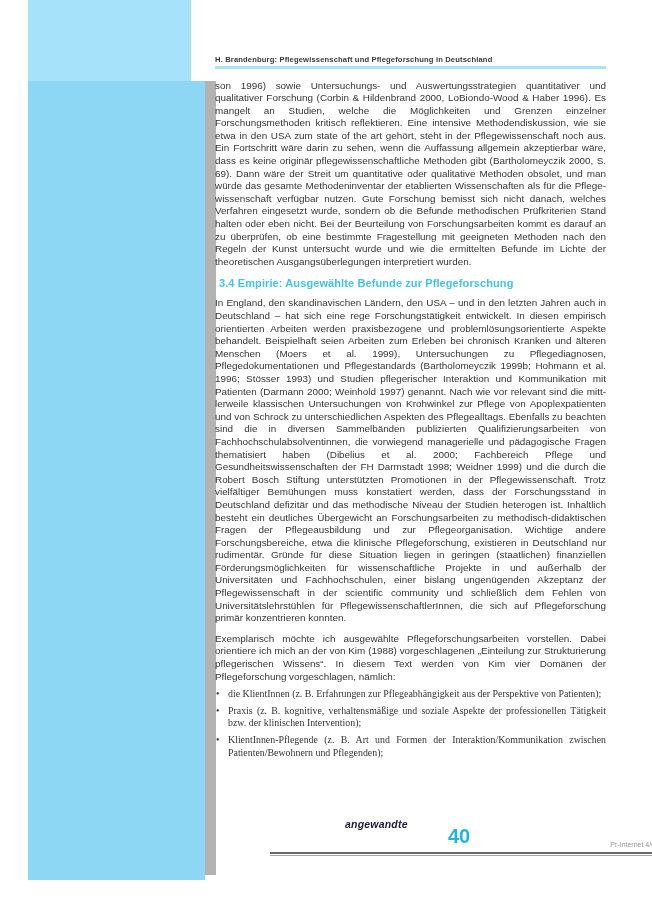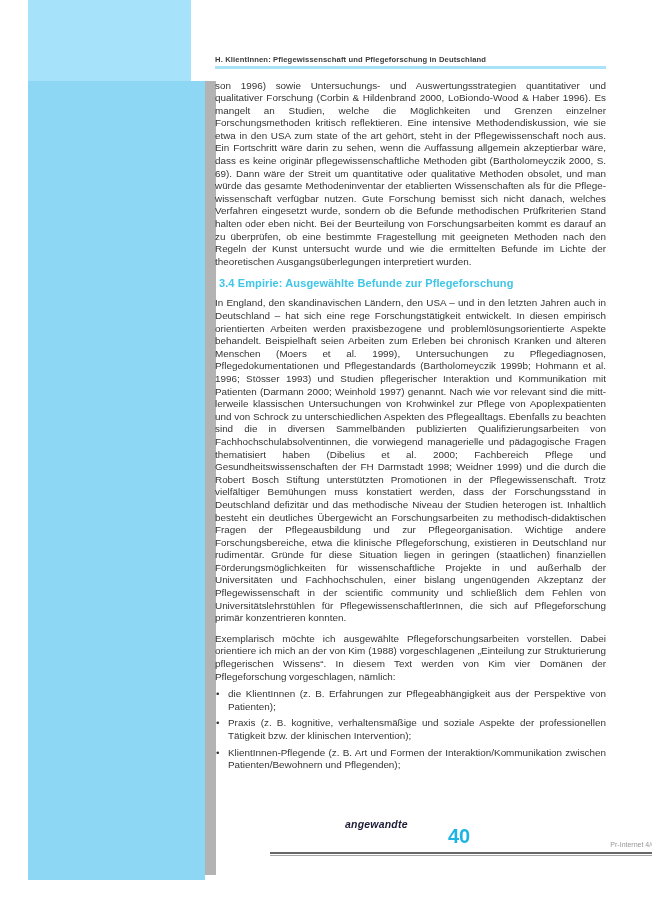--- a/index.html
+++ b/index.html
@@ -10,21 +10,21 @@
   .band-main{position:absolute;left:28px;top:81px;width:177px;height:799px;background:#8dd7f4;}
   .band-shadow{position:absolute;left:205px;top:81px;width:11px;height:794px;background:#b3b3b3;}
   
   .content{position:absolute;left:215px;top:55px;width:391px;color:#383838;}
   .running-head{font-size:7.6px;font-weight:bold;color:#3a3a3a;letter-spacing:0.15px;}
   .head-rule{height:2.5px;background:#a9e3f7;margin-top:2px;margin-bottom:11px;}
   .body-text p{margin:8px 0 5px 0;font-size:9.9px;line-height:12.6px;text-align:justify;
                color:#343434;hyphens:auto;-webkit-hyphens:auto;}
   .section-heading{margin:9px 0 6px 4px;font-size:11px;font-weight:bold;color:#3fc5e7;
                    letter-spacing:0.1px;}
-  ul.domains{margin:2px 0 0 0;padding:0;list-style:none;}
+  ul.domains{margin:2px 0 0 0;padding:0;list-style:none;font-family:Liberation Serif, serif;}
   ul.domains li{position:relative;padding-left:13px;margin-bottom:4px;font-size:9.9px;
                 line-height:12.6px;text-align:justify;color:#343434;hyphens:auto;-webkit-hyphens:auto;}
   ul.domains li::before{content:"\2022";position:absolute;left:1px;top:0;color:#343434;}
   
   .footer{position:absolute;left:226px;top:819px;width:391px;height:50px;margin-left:44px;}
   .angewandte{position:absolute;left:75px;top:-1px;font-size:10.5px;font-weight:bold;
               font-style:italic;color:#1c1c38;letter-spacing:0.2px;}
   .journal-name{position:absolute;left:0;top:6px;font-size:21.5px;font-weight:bold;
                 font-variant:small-caps;color:#1db4e4;letter-spacing:0.3px;line-height:1;}
   .page-number{position:absolute;left:178px;top:7px;font-size:20px;font-weight:bold;
@@ -36,21 +36,21 @@
 </head>
 <body>
 
 <div class="page">
 
   <div class="band-top"></div>
   <div class="band-main"></div>
   <div class="band-shadow"></div>
 
   <div class="content">
-    <div class="running-head">H. KlientInnen: Pflegewissenschaft und Pflegeforschung in Deutschland</div>
+    <div class="running-head">H. Brandenburg: Pflegewissenschaft und Pflegeforschung in Deutschland</div>
     <div class="head-rule"></div>
 
     <div class="body-text">
       <p lang="de">son 1996) sowie Untersuchungs- und Auswertungsstrategien quantitativer und qualitativer Forschung (Corbin &amp; Hildenbrand 2000, LoBiondo-Wood &amp; Haber 1996). Es mangelt an Studien, welche die Möglichkeiten und Grenzen einzelner Forschungsmethoden kritisch reflektieren. Eine intensive Methoden­diskussion, wie sie etwa in den USA zum state of the art gehört, steht in der Pflegewissenschaft noch aus. Ein Fortschritt wäre darin zu sehen, wenn die Auffassung allgemein akzeptierbar wäre, dass es keine originär pflegewissen­schaftliche Methoden gibt (Bartholomeyczik 2000, S. 69). Dann wäre der Streit um quantitative oder qualitative Methoden obsolet, und man würde das ge­samte Methodeninventar der etablierten Wissenschaften als für die Pflege­wissenschaft verfügbar nutzen. Gute Forschung bemisst sich nicht danach, welches Verfahren eingesetzt wurde, sondern ob die Befunde methodischen Prüfkriterien Stand halten oder eben nicht. Bei der Beurteilung von For­schungsarbeiten kommt es darauf an zu überprüfen, ob eine bestimmte Fra­gestellung mit geeigneten Methoden nach den Regeln der Kunst untersucht wurde und wie die ermittelten Befunde im Lichte der theoretischen Ausgangs­überlegungen interpretiert wurden.</p>
 
       <h2 class="section-heading">3.4 Empirie: Ausgewählte Befunde zur Pflegeforschung</h2>
 
       <p lang="de">In England, den skandinavischen Ländern, den USA – und in den letzten Jah­ren auch in Deutschland – hat sich eine rege Forschungstätigkeit entwickelt. In diesen empirisch orientierten Arbeiten werden praxisbezogene und pro­blemlösungsorientierte Aspekte behandelt. Beispielhaft seien Arbeiten zum Erleben bei chronisch Kranken und älteren Menschen (Moers et al. 1999), Untersuchungen zu Pflegediagnosen, Pflegedokumentationen und Pflege­standards (Bartholomeyczik 1999b; Hohmann et al. 1996; Stösser 1993) und Studien pflegerischer Interaktion und Kommunikation mit Patienten (Dar­mann 2000; Weinhold 1997) genannt. Nach wie vor relevant sind die mitt­lerweile klassischen Untersuchungen von Krohwinkel zur Pflege von Apo­plexpatienten und von Schrock zu unterschiedlichen Aspekten des Pflegeall­tags. Ebenfalls zu beachten sind die in diversen Sammelbänden publizierten Qualifizierungsarbeiten von Fachhochschulabsolventinnen, die vorwiegend managerielle und pädagogische Fragen thematisiert haben (Dibelius et al. 2000; Fachbereich Pflege und Gesundheitswissenschaften der FH Darmstadt 1998; Weidner 1999) und die durch die Robert Bosch Stiftung unterstützten Promotionen in der Pflegewissenschaft. Trotz vielfältiger Bemühungen muss konstatiert werden, dass der Forschungsstand in Deutschland defizitär und das methodische Niveau der Studien heterogen ist. Inhaltlich besteht ein deutliches Übergewicht an Forschungsarbeiten zu methodisch-didaktischen Fragen der Pflegeausbildung und zur Pflegeorganisation. Wichtige andere Forschungsbereiche, etwa die klinische Pflegeforschung, existieren in Deutschland nur rudimentär. Gründe für diese Situation liegen in geringen (staatlichen) finanziellen Förderungsmöglichkeiten für wissenschaftliche Pro­jekte in und außerhalb der Universitäten und Fachhochschulen, einer bislang ungenügenden Akzeptanz der Pflegewissenschaft in der scientific communi­ty und schließlich dem Fehlen von Universitätslehrstühlen für Pflegewissen­schaftlerInnen, die sich auf Pflegeforschung primär konzentrieren konnten.</p>
 
       <p lang="de">Exemplarisch möchte ich ausgewählte Pflegeforschungsarbeiten vorstellen. Dabei orientiere ich mich an der von Kim (1988) vorgeschlagenen „Eintei­lung zur Strukturierung pflegerischen Wissens“. In diesem Text werden von Kim vier Domänen der Pflegeforschung vorgeschlagen, nämlich:</p>

